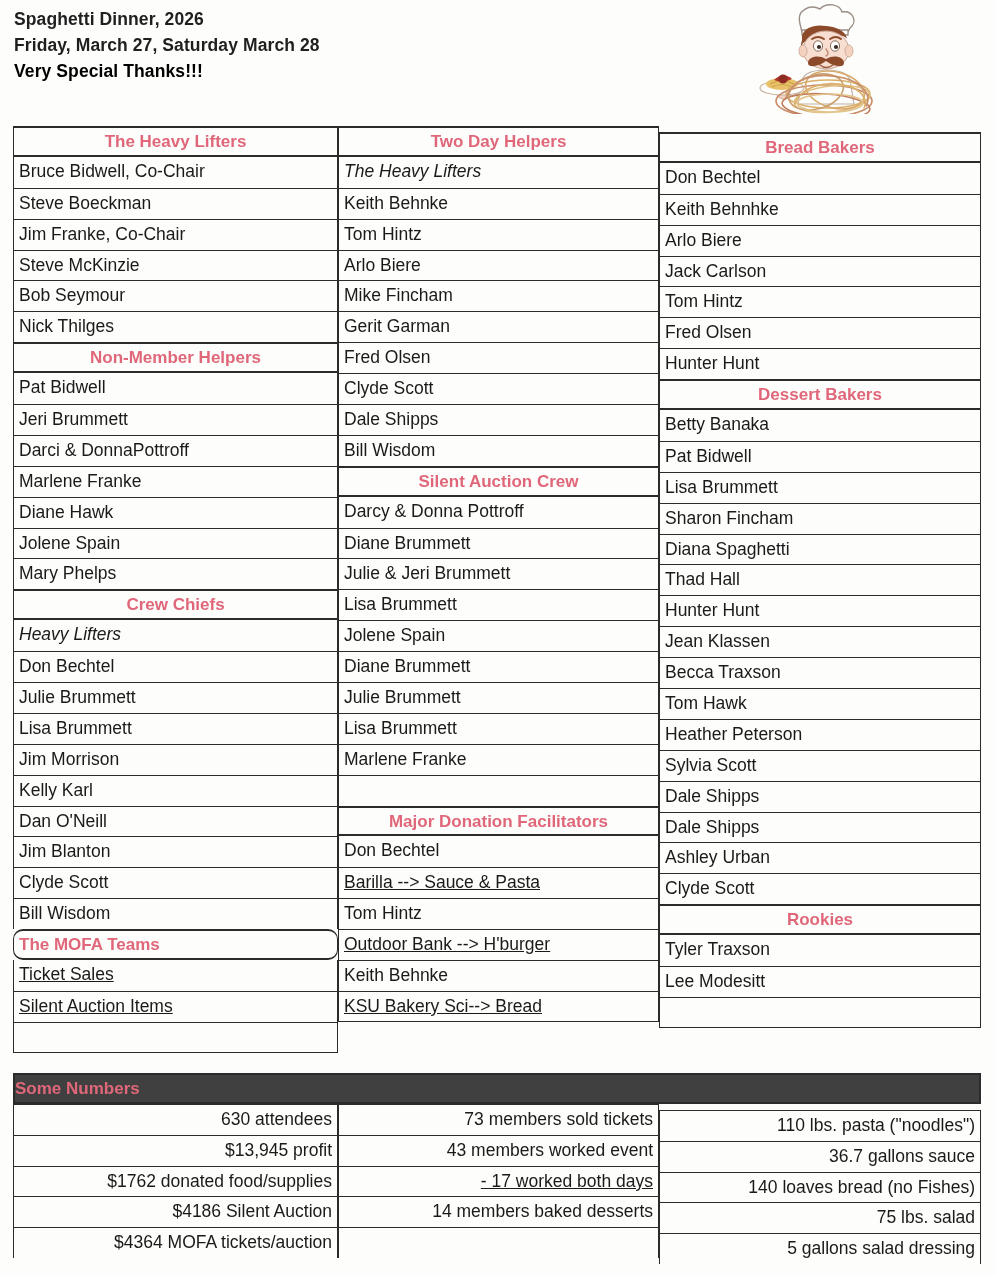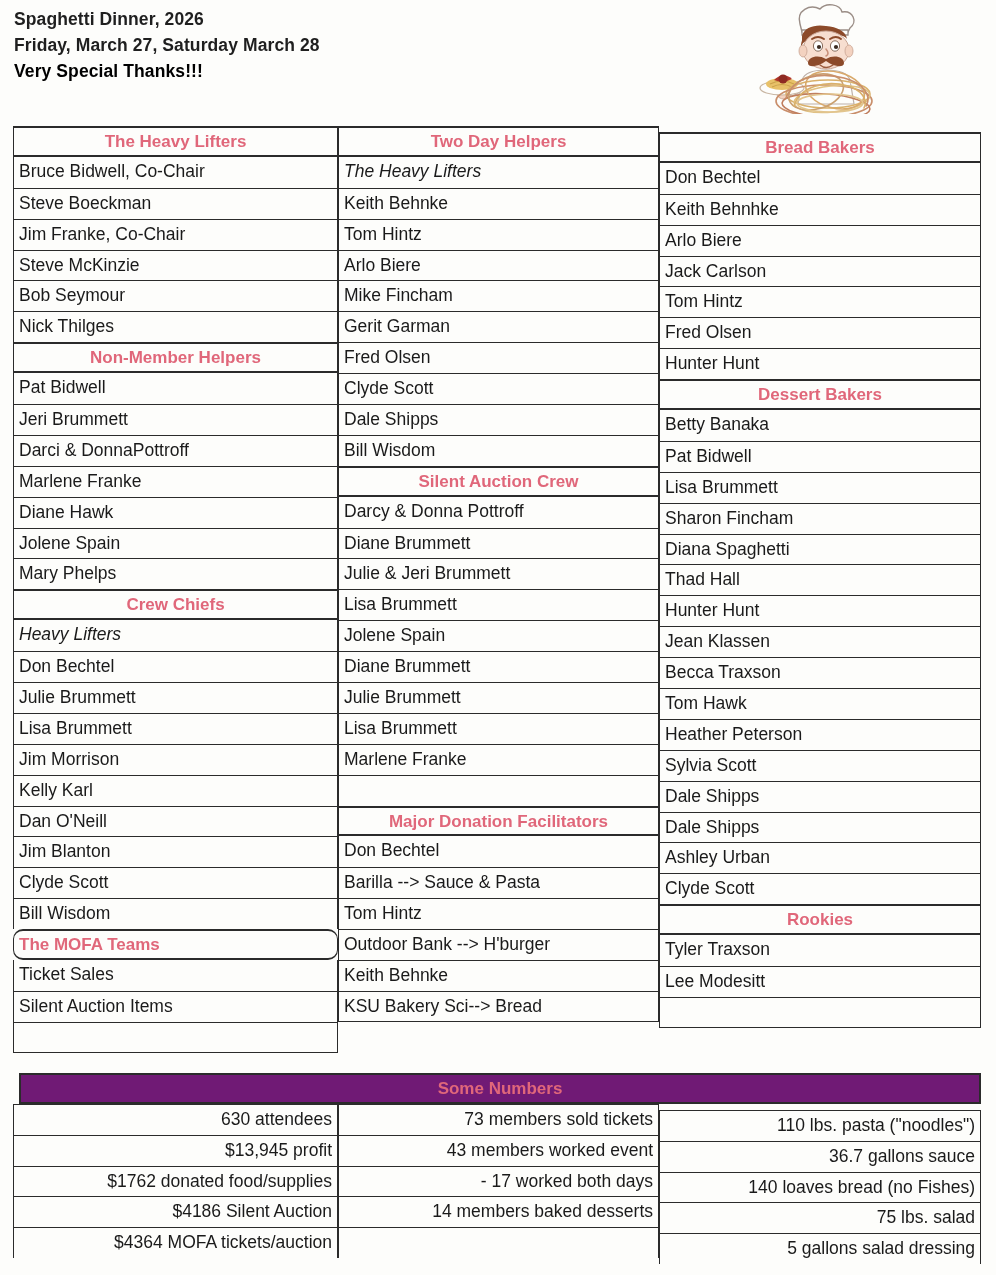--- a/index.html
+++ b/index.html
@@ -58,34 +58,33 @@
     text-align:center;
     color:#e0677a;
     font-weight:bold;
     font-size:17px;
     border-top-width:2.2px;
     border-bottom-width:2.2px;
   }
   .cell.head + .cell{border-top-width:0;}
   .cell.headleft{text-align:left;border-radius:10px;}
   .cell.ital{font-style:italic;}
-  .cell.indent{}
+  .cell.indent{text-decoration:underline;}
   .cell.blank{}
 
   
   #numbers{
     position:absolute;left:13px;top:1073px;width:968px;
   }
   #numbers .banner{
     box-sizing:border-box;
     border:2.2px solid #2b2b2b;
     height:31px;line-height:27px;
-    text-align:center;color:#e0677a;font-weight:bold;font-size:17px;
-    background:#701a75;
-    margin-left:6px;
+    color:#e0677a;font-weight:bold;font-size:17px;
+    background:#404040;
   }
   #numbers .nrows{display:flex;}
   #numbers .ncol{box-sizing:border-box;text-align:right;}
   #numbers .ncol.n1{width:325px;}
   #numbers .ncol.n2{width:321px;}
   #numbers .ncol.n3{width:322px;}
   #numbers .ncol.n3{padding-top:6px;}
   #numbers .cell{height:30.8px;line-height:28px;}
 </style>
 </head>

